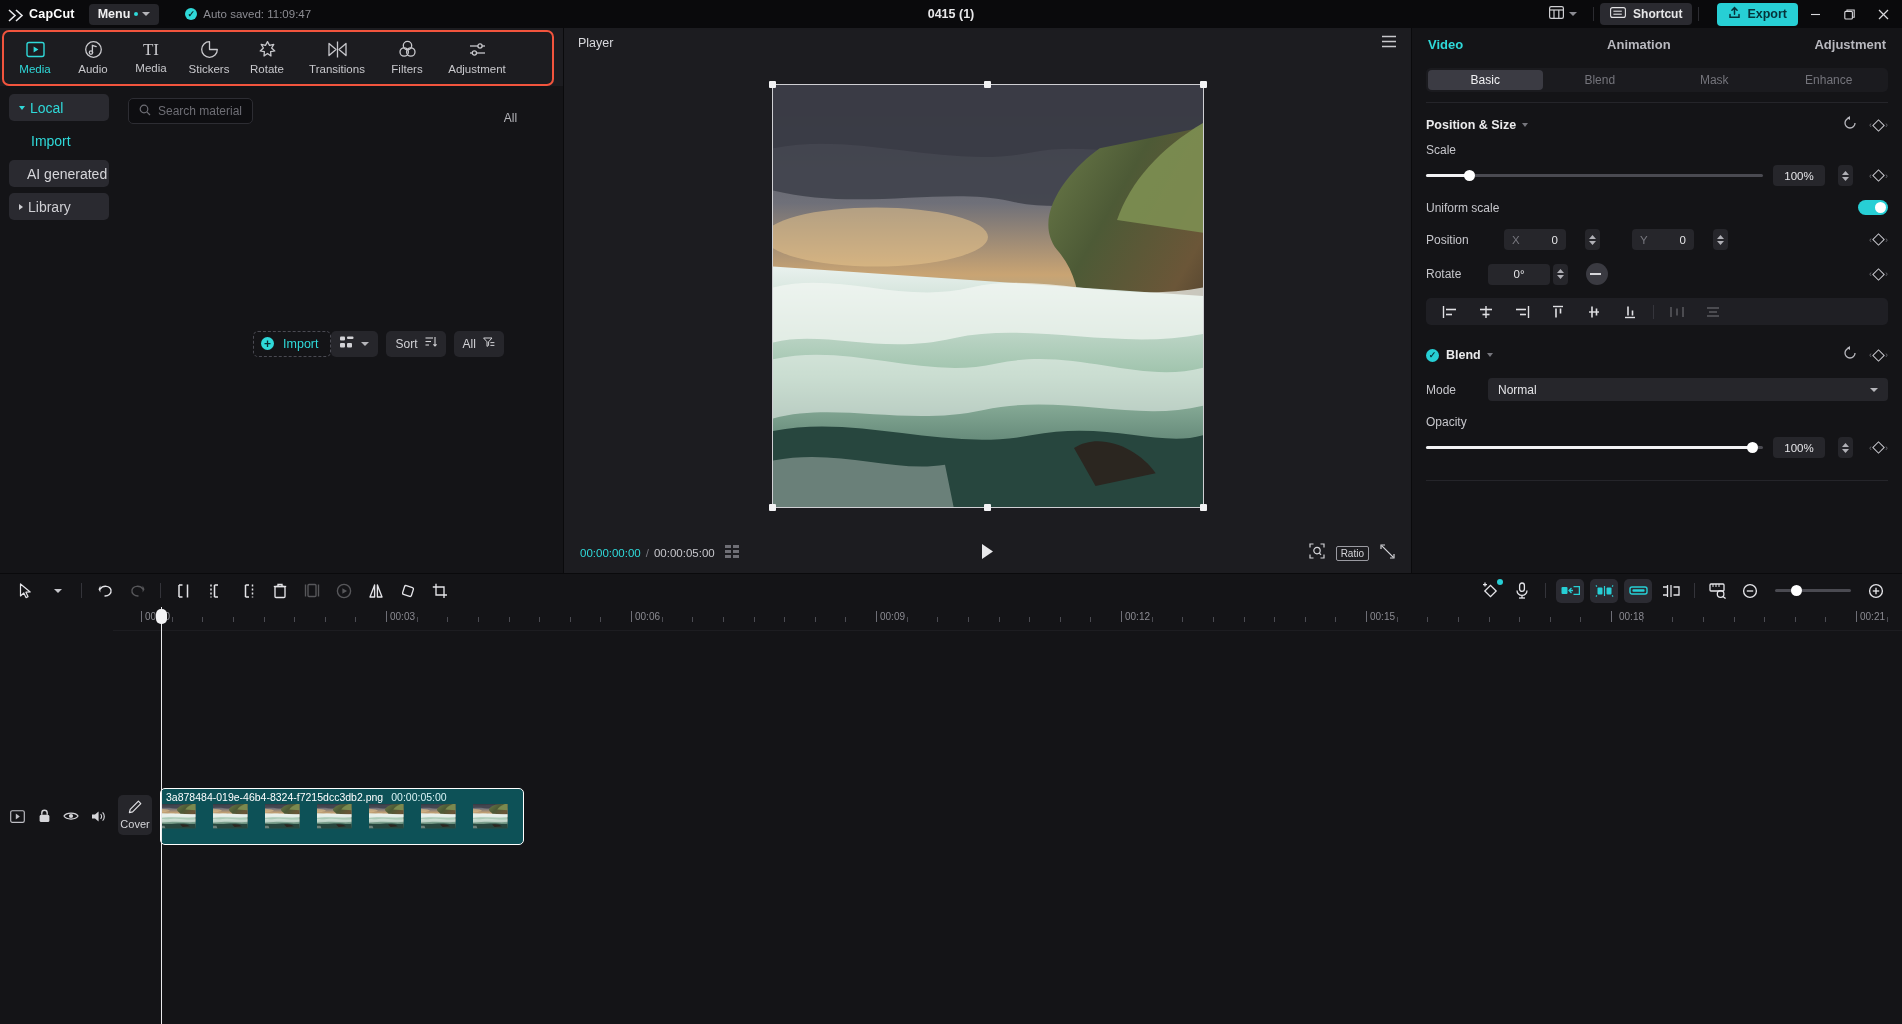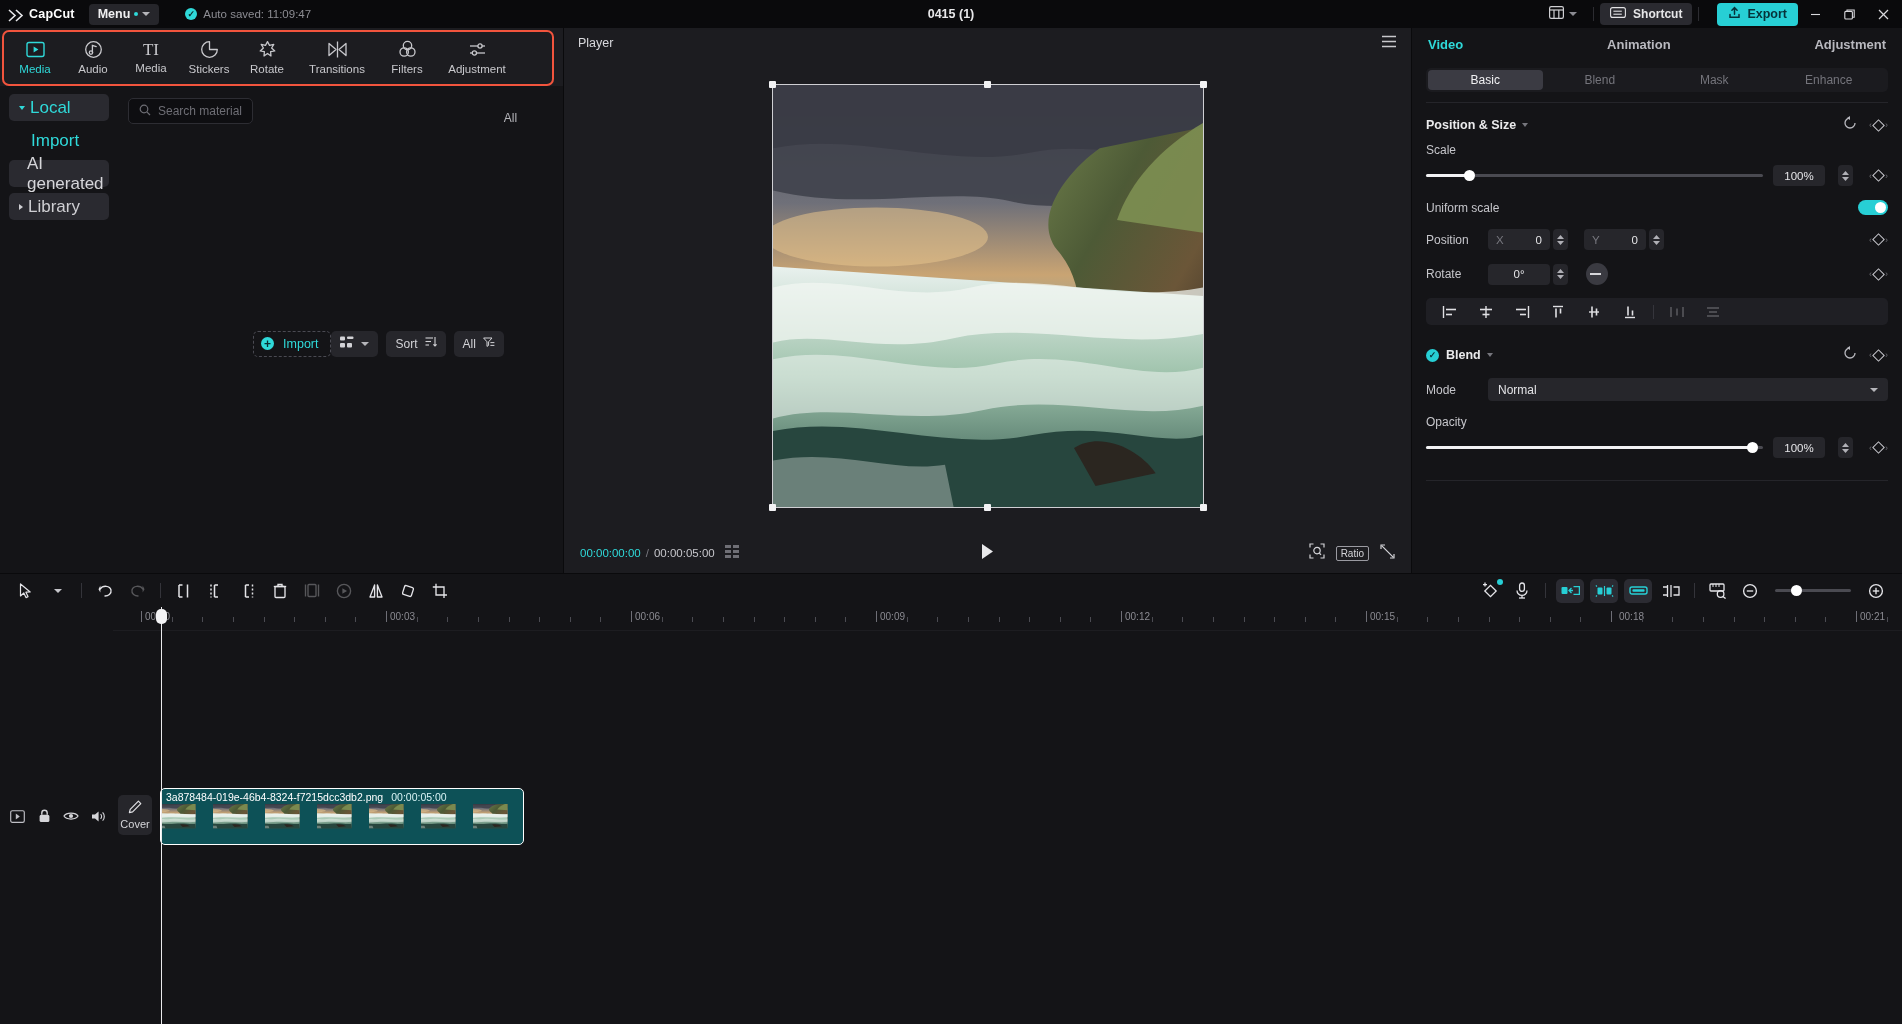--- a/index.html
+++ b/index.html
@@ -65,21 +65,21 @@
     justify-content: center; gap: 4px; cursor: pointer; color: #c8c8cc; font-size: 11.5px;
   }
   .navitem.wide { width: 82px; }
   .navitem.active { color: #2fd9d9; align-items: center; }
   .navitem svg { display: block; }
 
   .leftbody { flex: 1; display: flex; min-height: 0; }
   .catcol { width: 118px; padding: 8px 9px 0 9px; display: flex; flex-direction: column; gap: 6px; background: #141417; }
   .catitem {
     height: 27px; border-radius: 5px; display: flex; align-items: center; gap: 5px;
-    padding-left: 10px; font-size: 17px; color: #cfcfd3; cursor: pointer;
+    padding-left: 10px; font-size: 14px; color: #cfcfd3; cursor: pointer;
   }
   .catitem.sel { background: #2a2a30; color: #2fd9d9; }
   .catitem.subsel { background: transparent; color: #2fd9d9; padding-left: 22px; }
   .catitem.plain { background: #2a2a30; color: #d6d6da; padding-left: 18px; }
   .catitem.lib { background: #2a2a30; color: #cfcfd3; }
   .tri-d { width: 0; height: 0; border-left: 3.5px solid transparent; border-right: 3.5px solid transparent; border-top: 4px solid currentColor; }
   .tri-r { width: 0; height: 0; border-top: 3.5px solid transparent; border-bottom: 3.5px solid transparent; border-left: 4px solid currentColor; }
 
   .medcol { flex: 1; background: #141417; padding: 12px 14px 0 10px; display: flex; min-width: 0; }
   .search-bar {
@@ -609,21 +609,21 @@
         </span>
       </div>
 
       <div class="row" style="margin-top:14px">
         <span class="lbl">Uniform scale</span>
         <div class="toggle" style="margin-left:auto">
             <i></i>
           </div>
       </div>
 
-      <div class="row" style="margin-top:14px;gap:0">
+      <div class="row" style="margin-top:14px;gap:16px">
         <span class="lbl" style="width:62px">Position</span>
         <div class="fieldbox">
           <span class="ax">X</span>
           <span class="vv">0</span>
         </div>
         <div class="spin">
           <svg width="7" height="4" viewBox="0 0 7 4">
               <path d="M3.5 0 L7 4 L0 4 Z" fill="#b0b0b6"></path>
             </svg>
           <svg width="7" height="4" viewBox="0 0 7 4">

